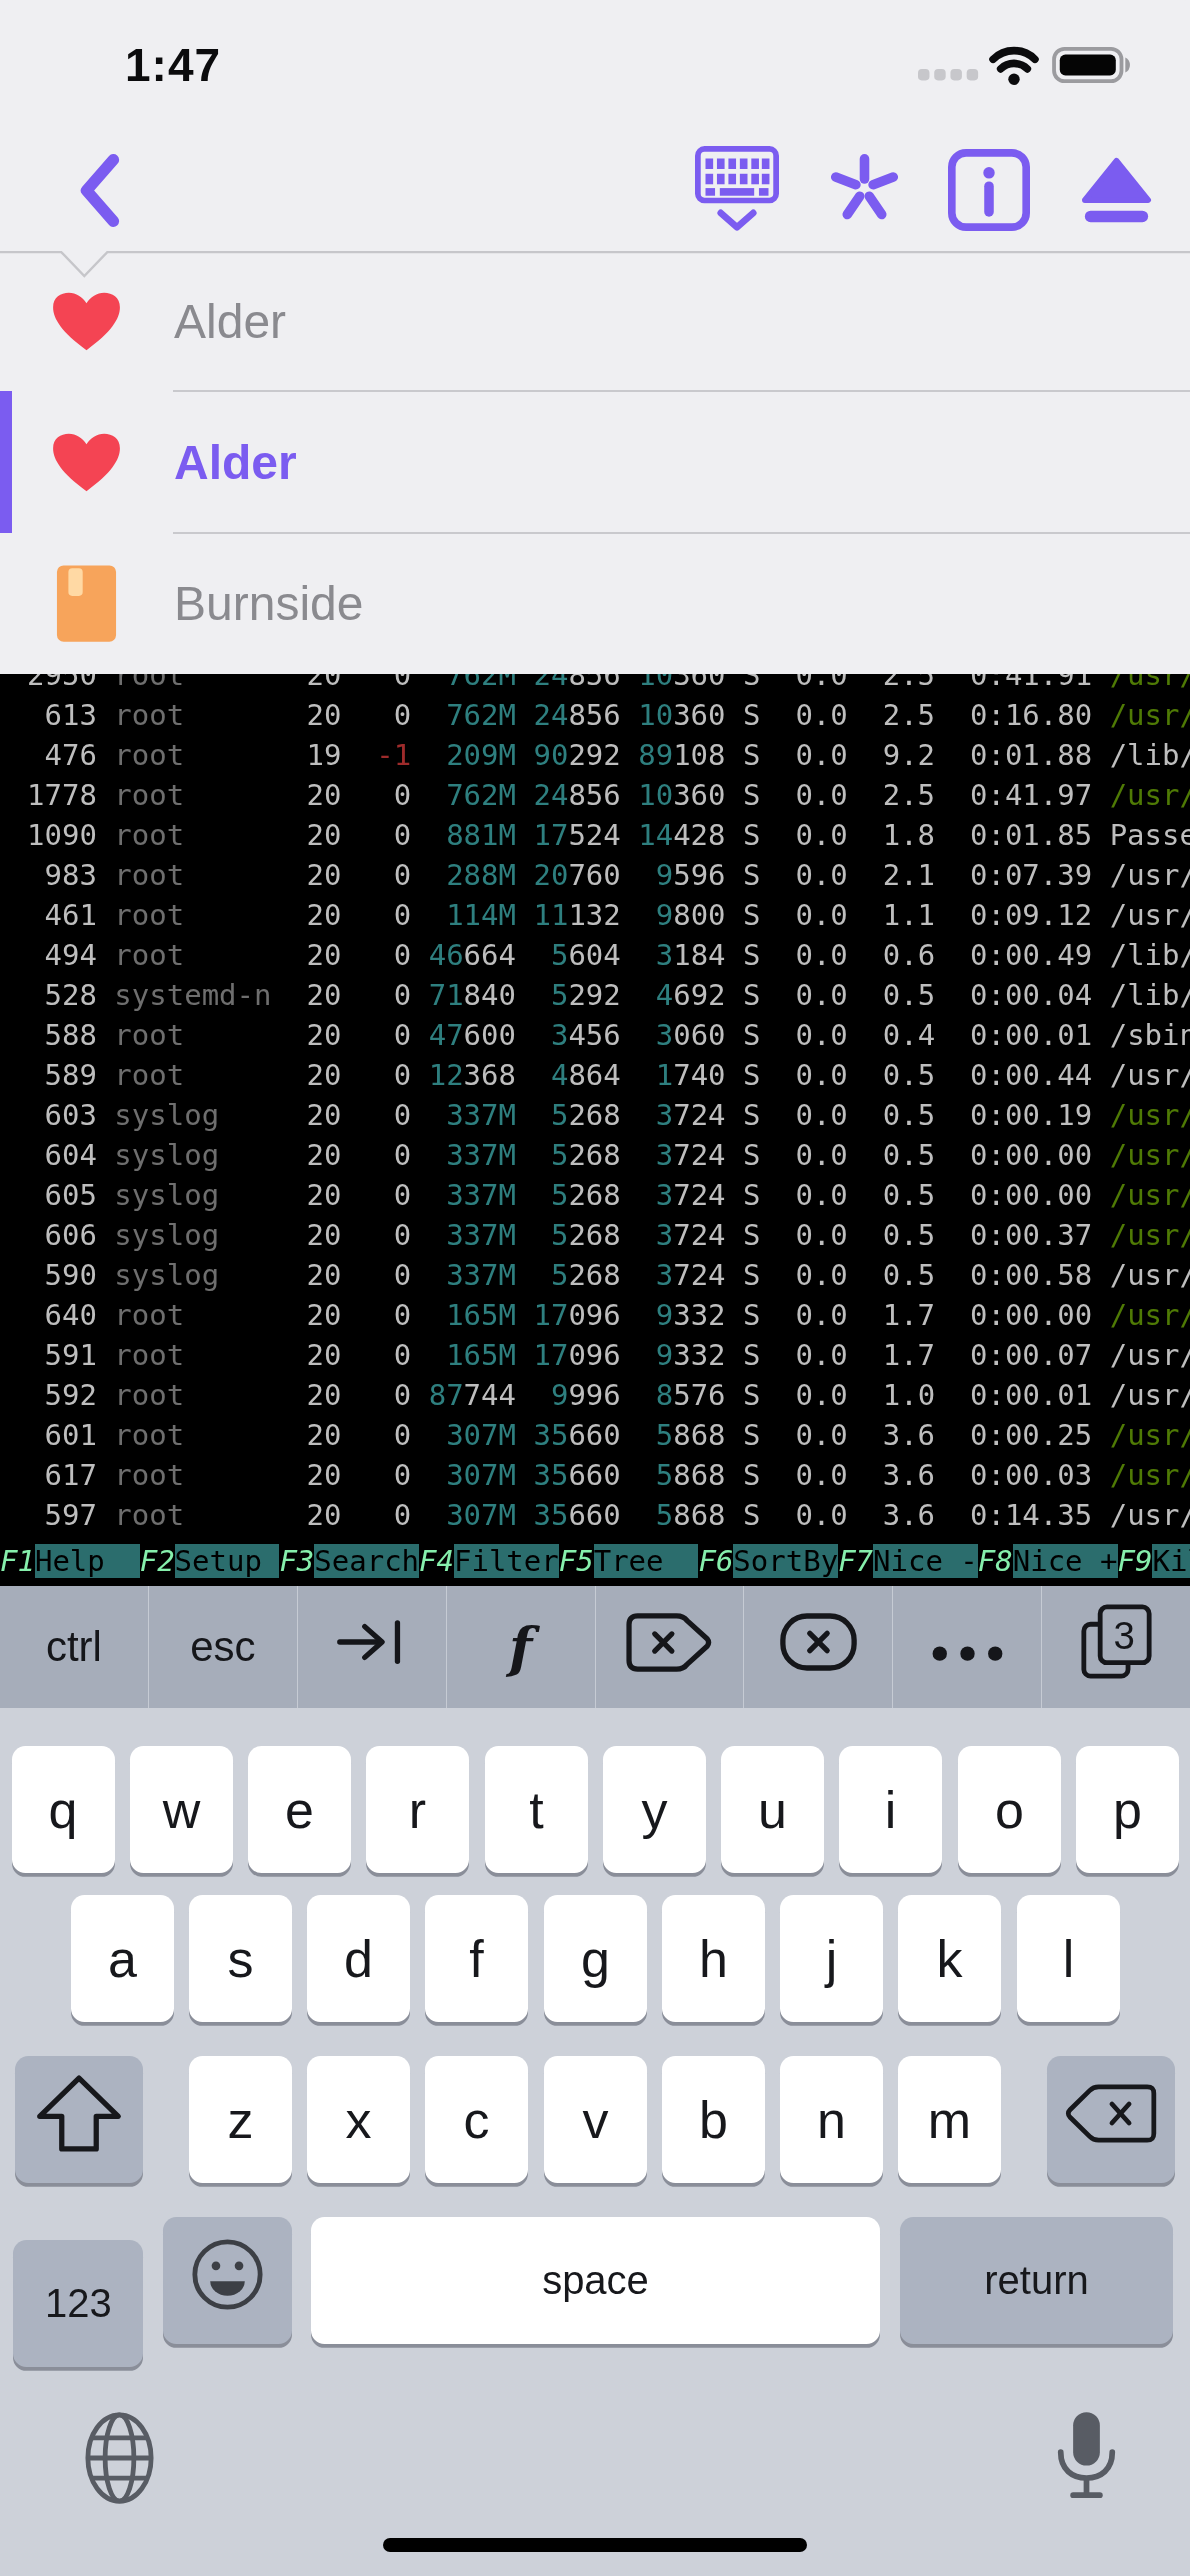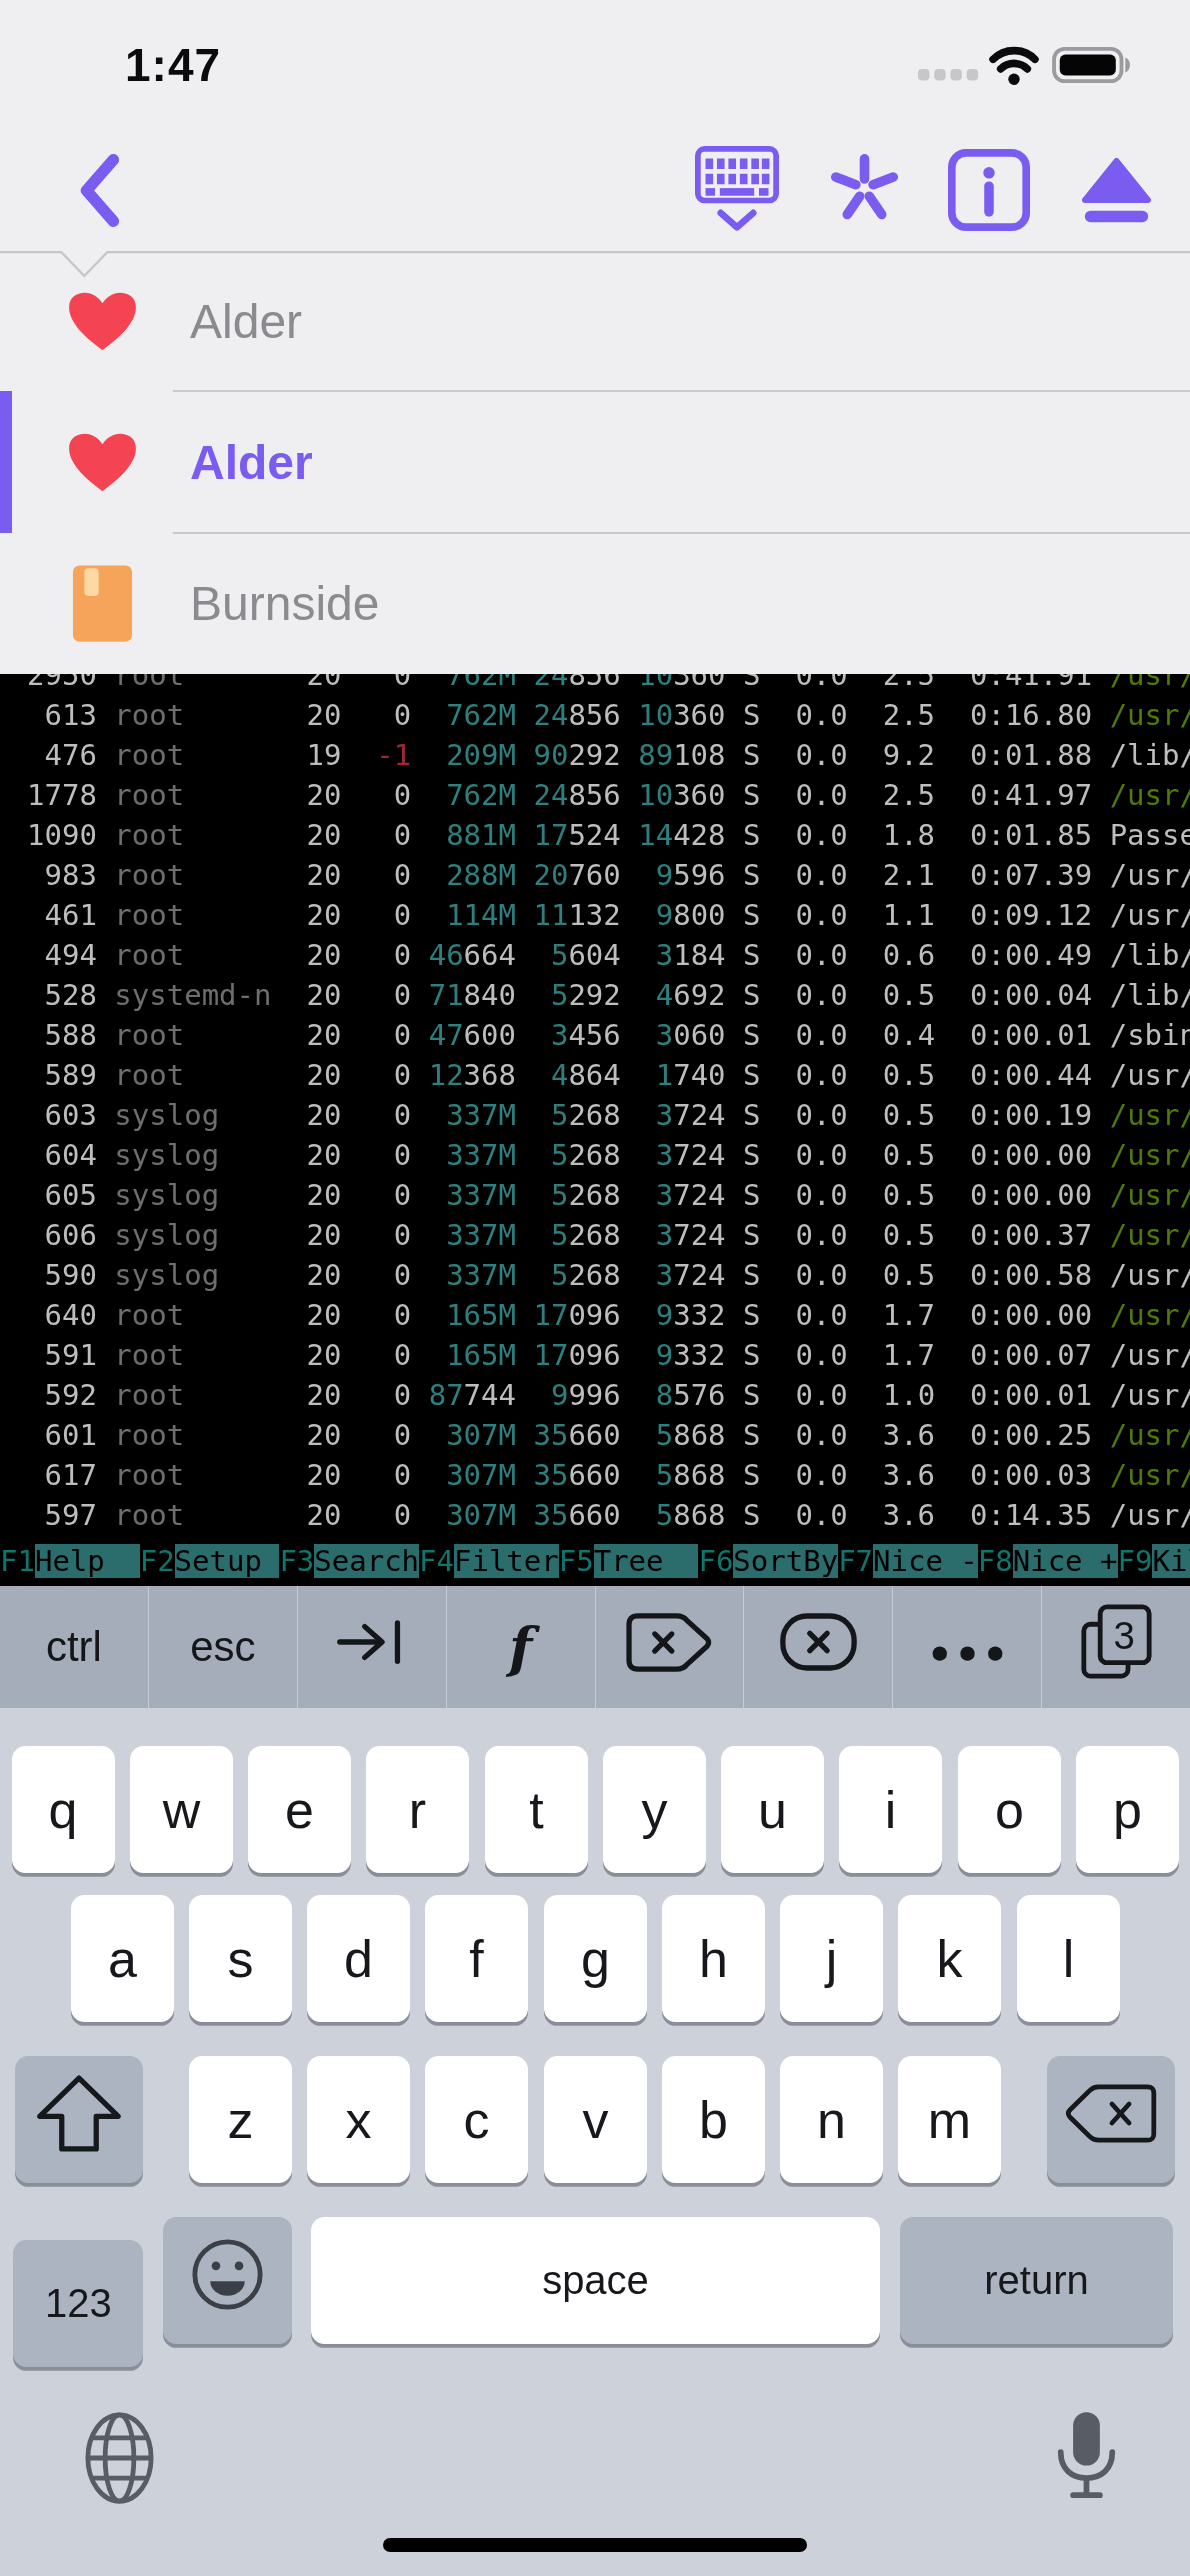--- a/index.html
+++ b/index.html
@@ -12,37 +12,37 @@
   #cellDots{position:absolute;left:914px;top:67px;}
   #wifiIcon{position:absolute;left:985px;top:46px;}
   #battIcon{position:absolute;left:1048px;top:46px;}
   #backBtn{position:absolute;left:56px;top:146px;width:77px;height:92px;display:flex;align-items:center;justify-content:center;}
   .navBtn{position:absolute;top:146px;width:92px;height:92px;display:flex;align-items:center;justify-content:center;}
   #navKb{left:687px;}#navAst{left:814px;}#navInfo{left:939px;}#navEject{left:1066px;}
   #notchSvg{position:absolute;left:0;top:250px;}
 
   
   #hostList{position:absolute;left:0;top:252px;width:1190px;height:422px;}
-  .host-row{position:absolute;left:16px;width:980px;display:flex;align-items:center;text-align:right;}
+  .host-row{position:absolute;left:0;width:980px;display:flex;align-items:center;text-align:right;}
   .host-icon{position:absolute;left:50px;width:73px;display:flex;justify-content:center;}
   .host-name{position:absolute;left:174px;font-size:48px;color:#8A8A8F;}
   .host-row.sel .host-name{color:#7B5CF0;font-weight:700;}
   .host-sep{position:absolute;left:173px;right:0;height:1.9px;background:#C9C9CD;}
   .sel-bar{position:absolute;left:0;width:11.5px;background:#7B5CF0;}
 
   
   #terminal{position:absolute;left:0;top:674px;width:1190px;height:912px;background:#000;overflow:hidden;}
   #termBody{position:absolute;left:9.6px;top:-19px;right:-38px;}
   .tline{height:40px;line-height:40px;font-family:"DejaVu Sans Mono",monospace;
          font-size:29px;white-space:pre;}
   .t-fg{color:#BEBEBE;} .t-dim{color:#6E6E6E;} .t-teal{color:#2E7F7F;}
   .t-green{color:#4F7A05;} .t-red{color:#9E2B2B;}
   #fbar{position:absolute;left:0;top:867px;width:1246px;height:40px;line-height:40px;
         font-family:"DejaVu Sans Mono",monospace;font-size:29px;white-space:pre;}
-  .t-fkey{color:#0f766e;} .t-flabel{background:#2B6D6D;color:#000000;}
+  .t-fkey{color:#86efac;font-style:italic;} .t-flabel{background:#2B6D6D;color:#000000;}
 
   
   #accBar{position:absolute;left:0;top:1586px;width:1190px;height:122px;background:#A6ADBA;display:flex;}
   .acc-key{flex:1 1 0;display:flex;align-items:center;justify-content:center;
            color:#15161A;font-size:42px;}
   .acc-key + .acc-key{border-left:1.9px solid #C6CBD4;}
   .acc-f{font-family:"DejaVu Serif",serif;font-style:italic;font-weight:700;font-size:54px;}
   .acc-meta{transform:scaleX(.72);font-size:48px;letter-spacing:-1.9px;}
 
   

